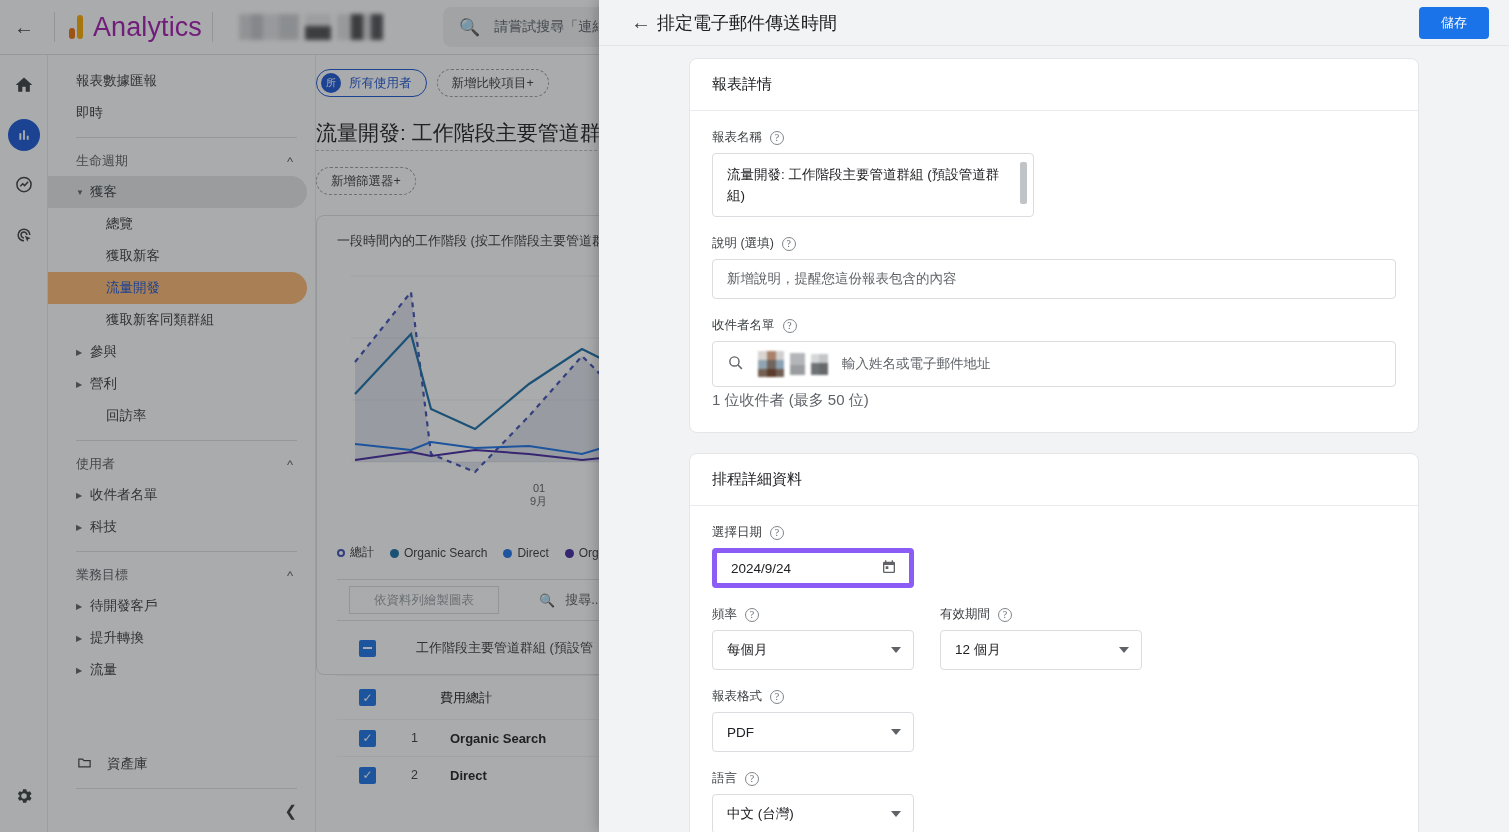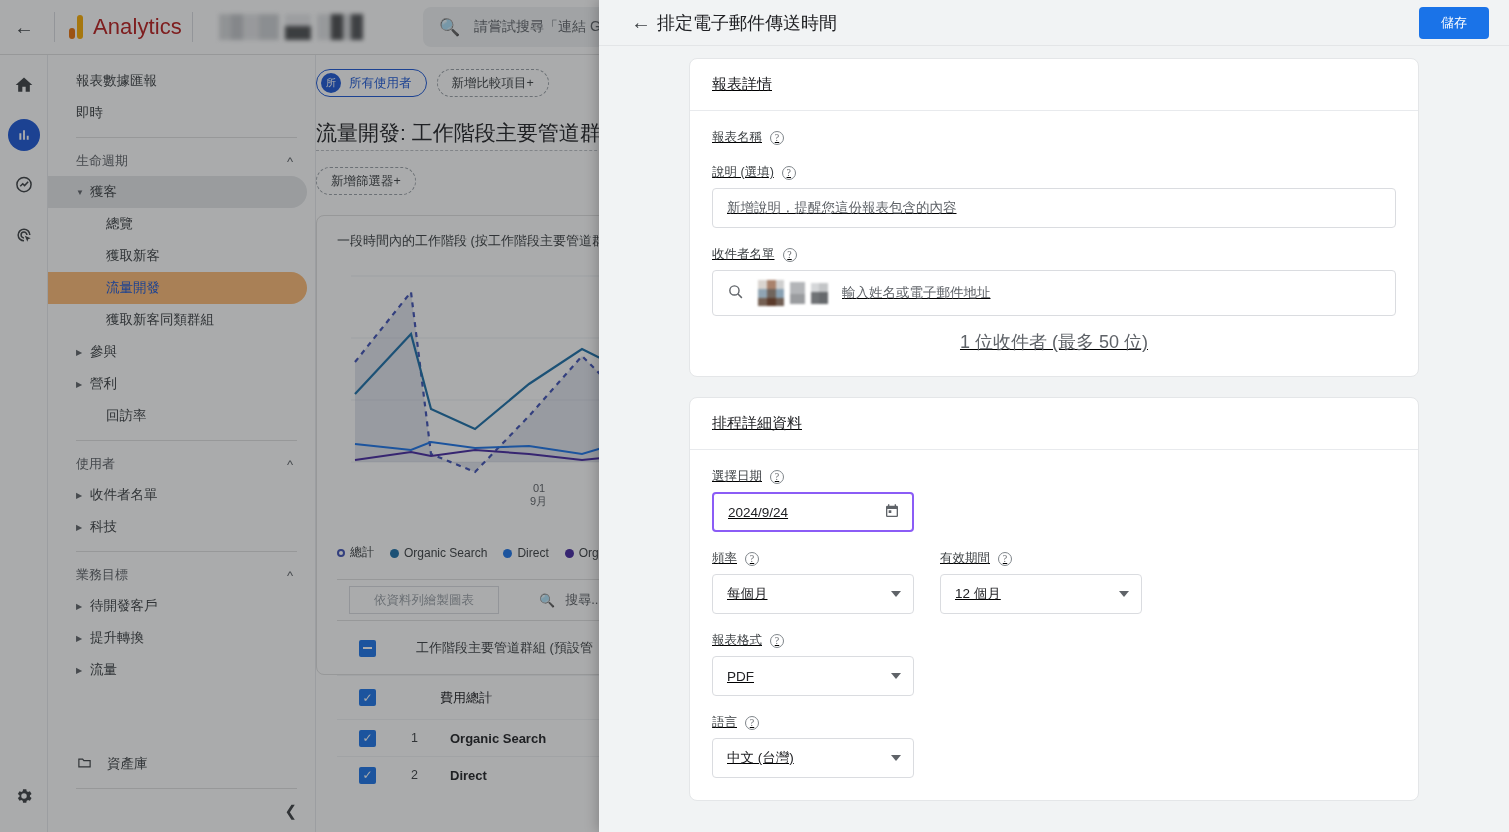--- a/index.html
+++ b/index.html
@@ -20,21 +20,21 @@
     border-bottom: 1px solid #e0e0e0;
   }
   .hdr-back { width: 40px; display: flex; align-items: center; justify-content: center;
     font-size: 20px; color: #3c4043; margin-left: 4px; }
   .hdr-divider { width: 1px; height: 30px; background: #dadce0; margin: 0 10px; }
   .ga-logo { display: flex; align-items: center; gap: 10px; margin-left: 4px; }
   .logo-bars { display: flex; align-items: flex-end; gap: 2px; height: 24px; }
   .logo-bars i { display: block; width: 6px; border-radius: 3px; background: #f9ab00; }
   .logo-bars i:nth-child(1) { height: 11px; background: #e8710a; }
   .logo-bars i:nth-child(2) { height: 24px; }
-  .ga-logo-text { font-size: 22px; color: #b91c1c; letter-spacing: .1px; }
+  .ga-logo-text { font-size: 27px; color: #a21caf; letter-spacing: .1px; }
   .acct-blur { display: flex; align-items: center; gap: 6px; margin-left: 16px; }
   .px { display: inline-block; }
   .px.a { width: 60px; height: 26px;
     background:
       linear-gradient(90deg,#d0d2d4 0 12px,#b9bcc0 12px 24px,#dedfe1 24px 40px,#c6c9cc 40px 60px);
     filter: blur(2px); opacity:.85; }
   .px.b { width: 26px; height: 26px;
     background: linear-gradient(180deg,#e6e7e9 0 12px,#2f3133 12px 26px);
     filter: blur(2px); opacity:.85; }
   .px.c { width: 46px; height: 26px;
@@ -133,21 +133,20 @@
   .btn-save {
     margin-left: auto; background: #1a73e8; color: #fff; font-size: 13px;
     height: 32px; padding: 0 22px; border: none; border-radius: 4px;
     display: flex; align-items: center; justify-content: center;
   }
   .panel-body { flex: 1 1 auto; overflow: hidden; padding: 12px 90px 0 90px; }
 
   .sect {
     background: #fff; border: 1px solid #e4e6e8; border-radius: 8px;
     margin-bottom: 20px;
-    text-decoration: underline;
   }
   .sect-hd { height: 52px; display: flex; align-items: center; padding: 0 22px;
     border-bottom: 1px solid #e8eaed; font-size: 15px; color: #202124; }
   .sect-bd { padding: 18px 22px 22px 22px; }
 
   .fld { margin-bottom: 18px; }
   .fld-lbl { display: flex; align-items: center; gap: 8px; font-size: 12.5px;
     color: #3c4043; margin-bottom: 7px; }
   .qmark { width: 14px; height: 14px; border-radius: 50%; border: 1px solid #80868b;
     color: #5f6368; font-size: 10px; line-height: 12px; text-align: center;
@@ -172,23 +171,23 @@
     background: linear-gradient(90deg,#d9d4cf 0 9px,#a9826c 9px 18px,#cfcfcf 18px 26px),
                 linear-gradient(180deg, transparent 0 9px, #a9c6dd 9px 18px, #8a7466 18px 26px);
     background-blend-mode: multiply; filter: blur(1.2px); }
   .cb2 { width: 15px; height: 22px;
     background: linear-gradient(180deg,#b3b5b8 0 12px,#9a9c9f 12px 22px); filter: blur(1.2px); }
   .cb3 { width: 17px; height: 21px;
     background: linear-gradient(90deg,#d5d7d9 0 8px,#c3c5c7 8px 17px),
                 linear-gradient(180deg,transparent 0 9px,#86888b 9px 21px);
     background-blend-mode: multiply; filter: blur(1.2px); }
   .recip .ph { font-size: 13.5px; color: #5f6368; }
-  .recip-note { text-align: center; font-size: 18px; color: #5f6368; margin-top: 14px; }
-
-  .date-fld { width: 202px; height: 40px; border: 2px solid #8b5cf6; border-radius: 4px;
+  .recip-note { text-align: left; font-size: 15px; color: #5f6368; margin-top: 4px; }
+
+  .date-fld { width: 202px; height: 40px; border: 5px solid #8b5cf6; border-radius: 4px;
     background: #fff; display: flex; align-items: center; padding: 0 12px 0 14px;
     font-size: 13.5px; color: #202124; justify-content: space-between; }
   .sel { width: 202px; height: 40px; border: 1px solid #dadce0; border-radius: 4px;
     background: #fff; display: flex; align-items: center; padding: 0 12px 0 14px;
     font-size: 13.5px; color: #202124; justify-content: space-between; }
   .caret-dn { width: 0; height: 0; border-left: 5px solid transparent;
     border-right: 5px solid transparent; border-top: 6px solid #5f6368; }
   .two-col { display: flex; gap: 26px; }
 </style>
 </head>
@@ -426,20 +425,24 @@
 
       <div class="sect">
         <div class="sect-hd">報表詳情</div>
         <div class="sect-bd">
 
           <div class="fld">
             <div class="fld-lbl">
               <span>報表名稱</span>
               <span class="qmark">?</span>
             </div>
+            <div class="ta-wrap">
+              <div class="ta-text">流量開發: 工作階段主要管道群組 (預設管道群組)</div>
+              <div class="ta-scroll"></div>
+            </div>
           </div>
 
           <div class="fld">
             <div class="fld-lbl">
               <span>說明 (選填)</span>
               <span class="qmark">?</span>
             </div>
             <div class="inp placeholder">
               <span>新增說明，提醒您這份報表包含的內容</span>
             </div>

